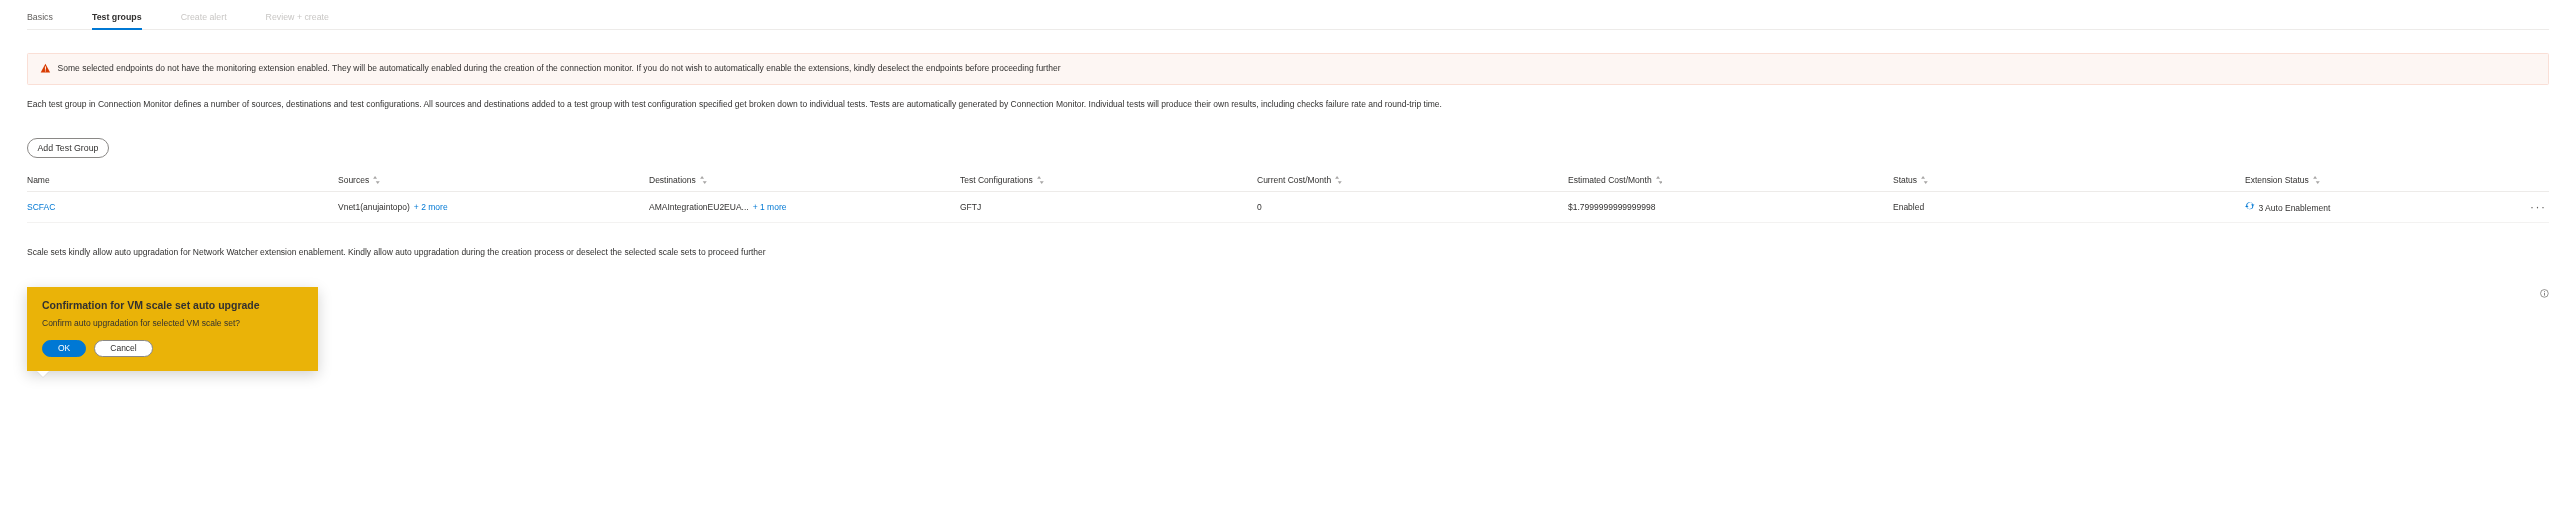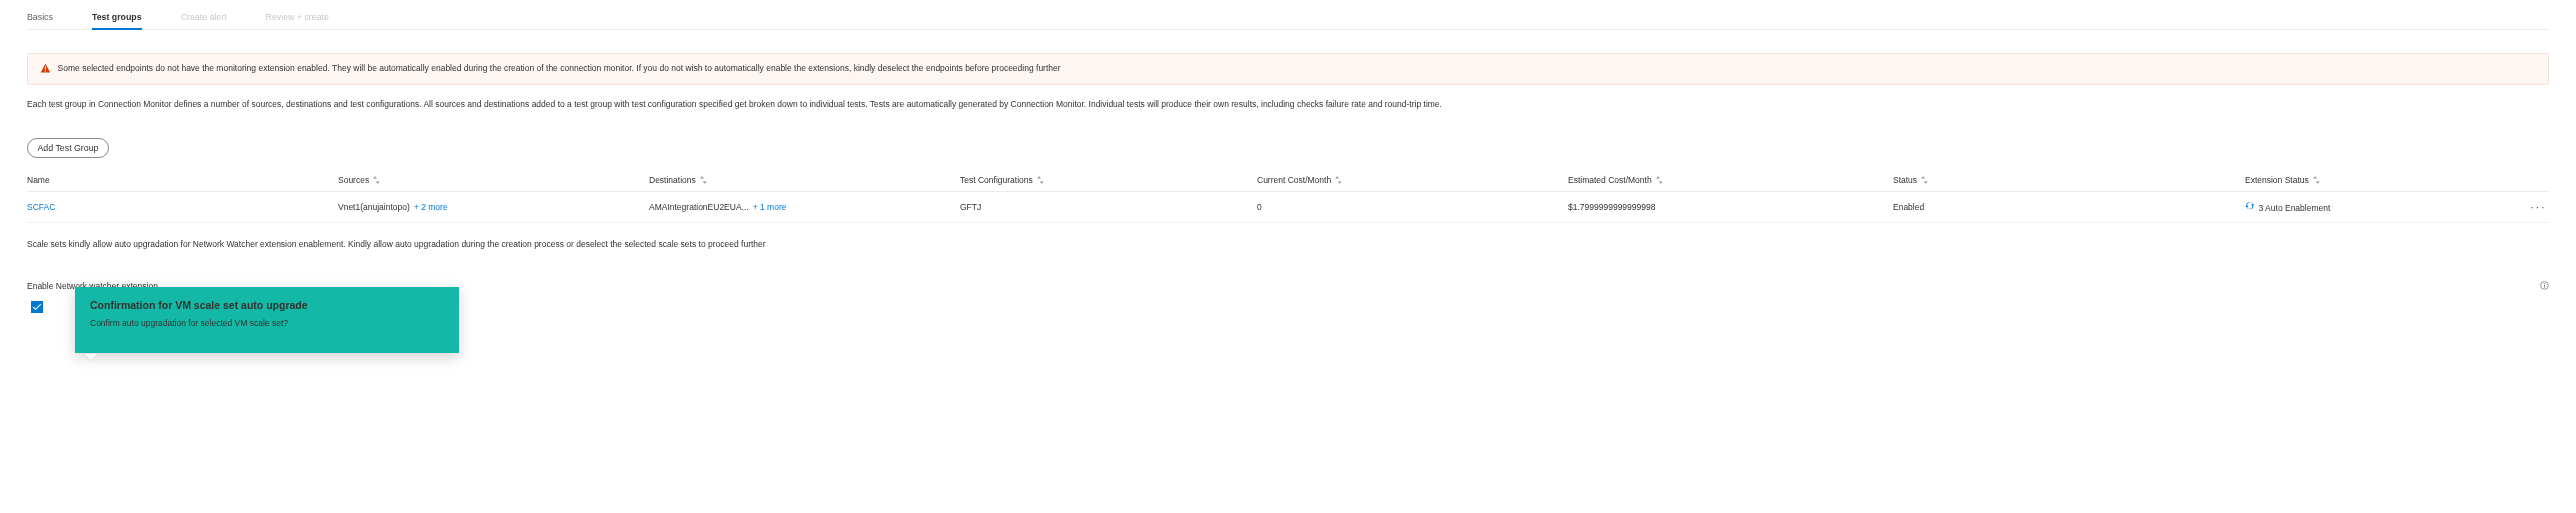--- a/index.html
+++ b/index.html
@@ -106,21 +106,21 @@
   .trow {
     border-bottom: 0.7px solid #f3f2f1;
     padding: 8px 0;
     font-size: 8.5px;
   }
   .link { color: #0078d4; cursor: pointer; }
   .cell-flex { display: flex; align-items: flex-end; gap: 4px; }
   .row-actions { color: #605e5c; font-size:12px; cursor:pointer; text-align:right; padding-right:2.7px; letter-spacing:1.4px; }
 
   
-  .note-line { margin-top: 16px; font-size: 8.5px; }
+  .note-line { margin-top: 24px; font-size: 8.5px; }
   .checkbox-row { margin-top: 32px; display:flex; align-items:center; gap:4px; font-size:8.5px;justify-content:space-between; }
   .info-icon { color:#605e5c; display:inline-flex; }
 
   input[type="checkbox"].azure {
     appearance: none;
     width: 12px; height: 12px;
     border: 0.7px solid #0078d4;
     background: #0078d4;
     position: relative;
     cursor: pointer;
@@ -133,25 +133,24 @@
     border: solid #fff;
     border-width: 0 1.4px 1.4px 0;
     transform: rotate(45deg);
   }
 
   
   .dialog {
     position: absolute;
     left: 27px;
     top: 287px;
-    width: 384px;
-    background: #14b8a6;
+    width: 291px;
+    background: #eab308;
     box-shadow: 0 4px 13.5px rgba(0,0,0,0.18);
     padding: 12px 15px 13.5px 15px;
-    margin-left: 48px;
   }
   .dialog::after {
     content: "";
     position: absolute;
     left: 9.5px;
     bottom: -6.8px;
     width: 0; height: 0;
     border-left: 6.8px solid transparent;
     border-right: 6.8px solid transparent;
     border-top: 6.8px solid #ffffff;
@@ -312,14 +311,18 @@
   </div>
   <div style="margin-top:6.8px;">
     <input type="checkbox" class="azure" checked="" style="">
   </div>
 
 </div>
 
 <div class="dialog">
   <h3>Confirmation for VM scale set auto upgrade</h3>
   <div class="msg">Confirm auto upgradation for selected VM scale set?</div>
+  <div class="actions">
+    <button class="btn primary">OK</button>
+    <button class="btn">Cancel</button>
+  </div>
 </div>
 
 
 </body></html>

